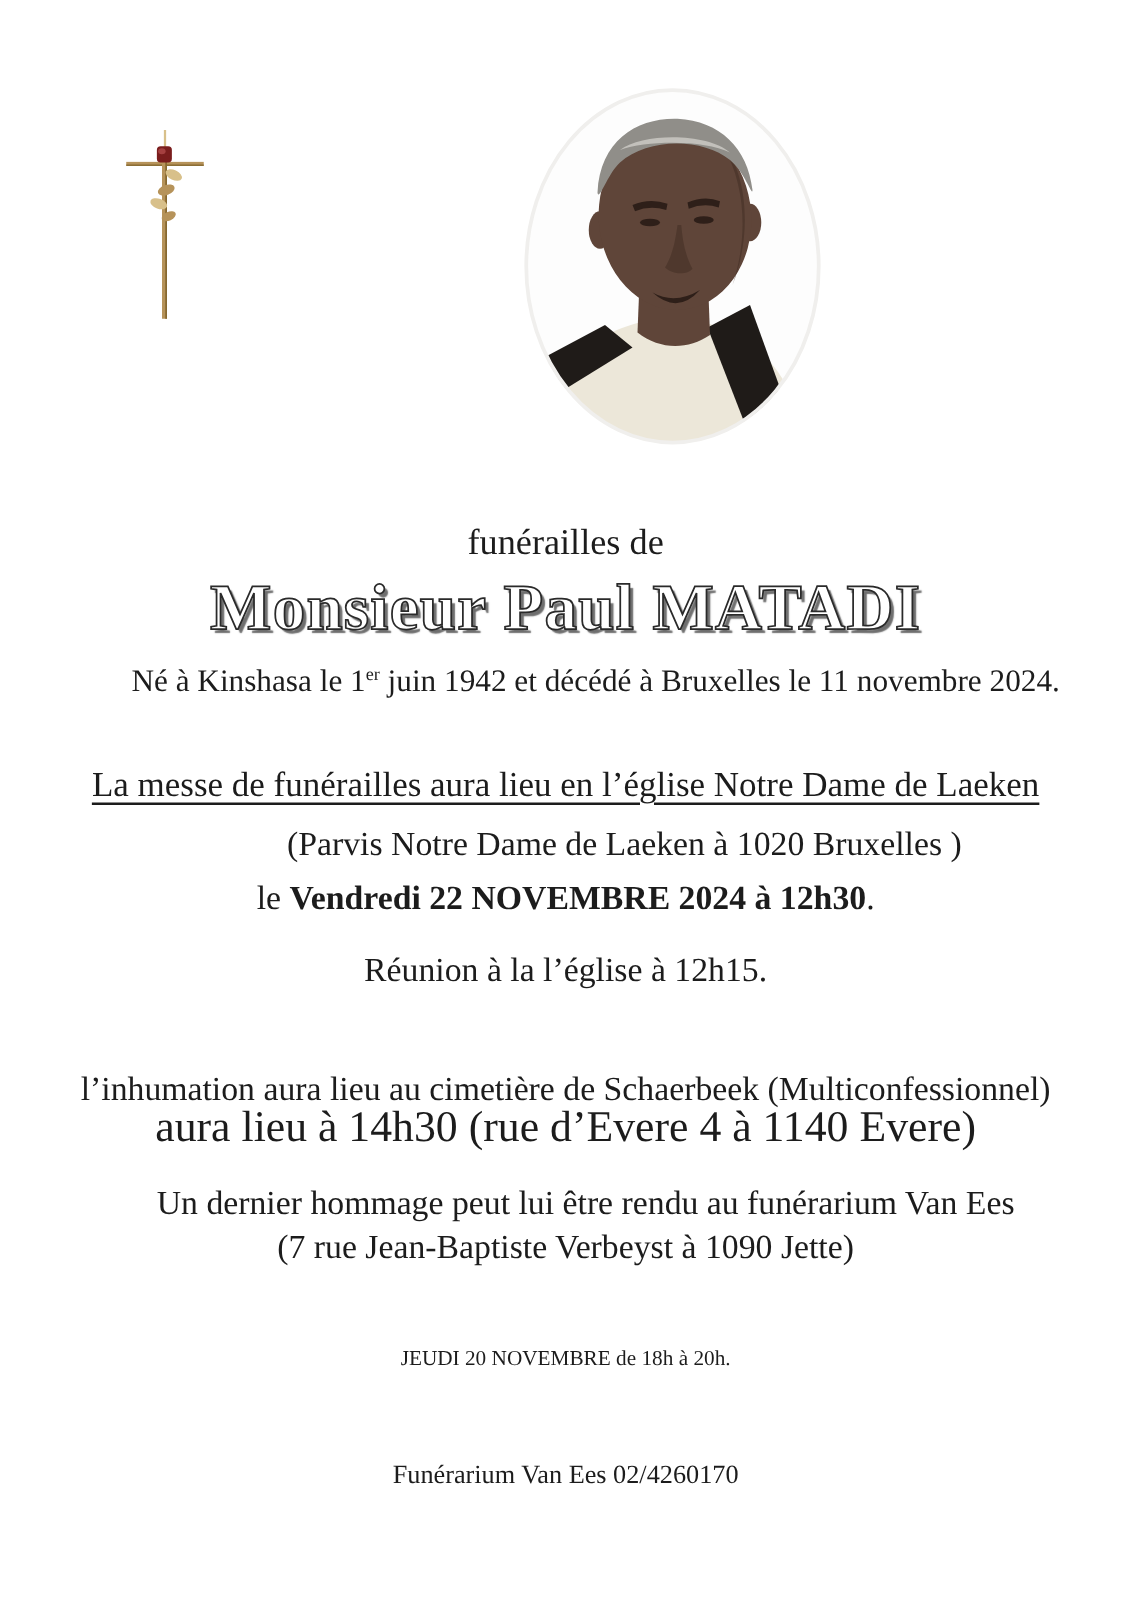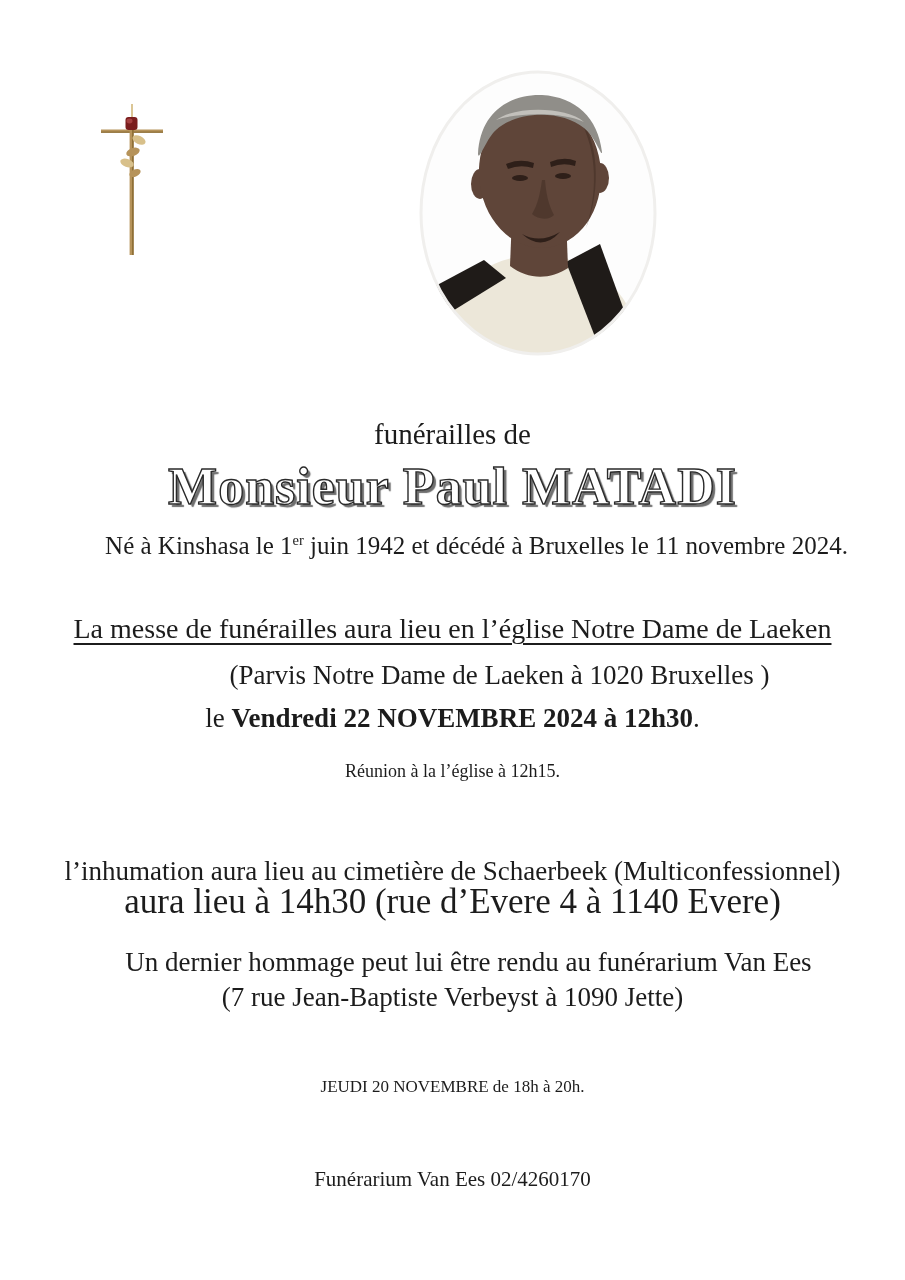--- a/index.html
+++ b/index.html
@@ -35,21 +35,21 @@
     top: 611px;
     font-size: 28px;
     font-weight: normal;
     text-decoration: underline;
     text-underline-offset: 5px;
     text-decoration-thickness: 2px;
   }
   .parvis     { top: 659px;  font-size: 27px; margin-left: 47px; }
   .datetime   { top: 702px;  font-size: 27px; }
   .datetime b { font-weight: bold; }
-  .reunion    { top: 760px;  font-size: 18px; }
+  .reunion    { top: 760px;  font-size: 27px; }
   .inhum1     { top: 855px;  font-size: 27px; }
   .inhum2     { top: 880px;  font-size: 35px; }
   .hommage1   { top: 946px;  font-size: 27px; margin-left: 16px; }
   .hommage2   { top: 981px;  font-size: 27px; }
   .visit1     { top: 1041px; font-size: 26px; }
   .visit2     { top: 1076px; font-size: 17px; }
   .footerline { top: 1166px; font-size: 21px; text-align: center; }
   sup { font-size: 0.58em; vertical-align: super; line-height: 0; }
   .crucifix {
     position: absolute;

